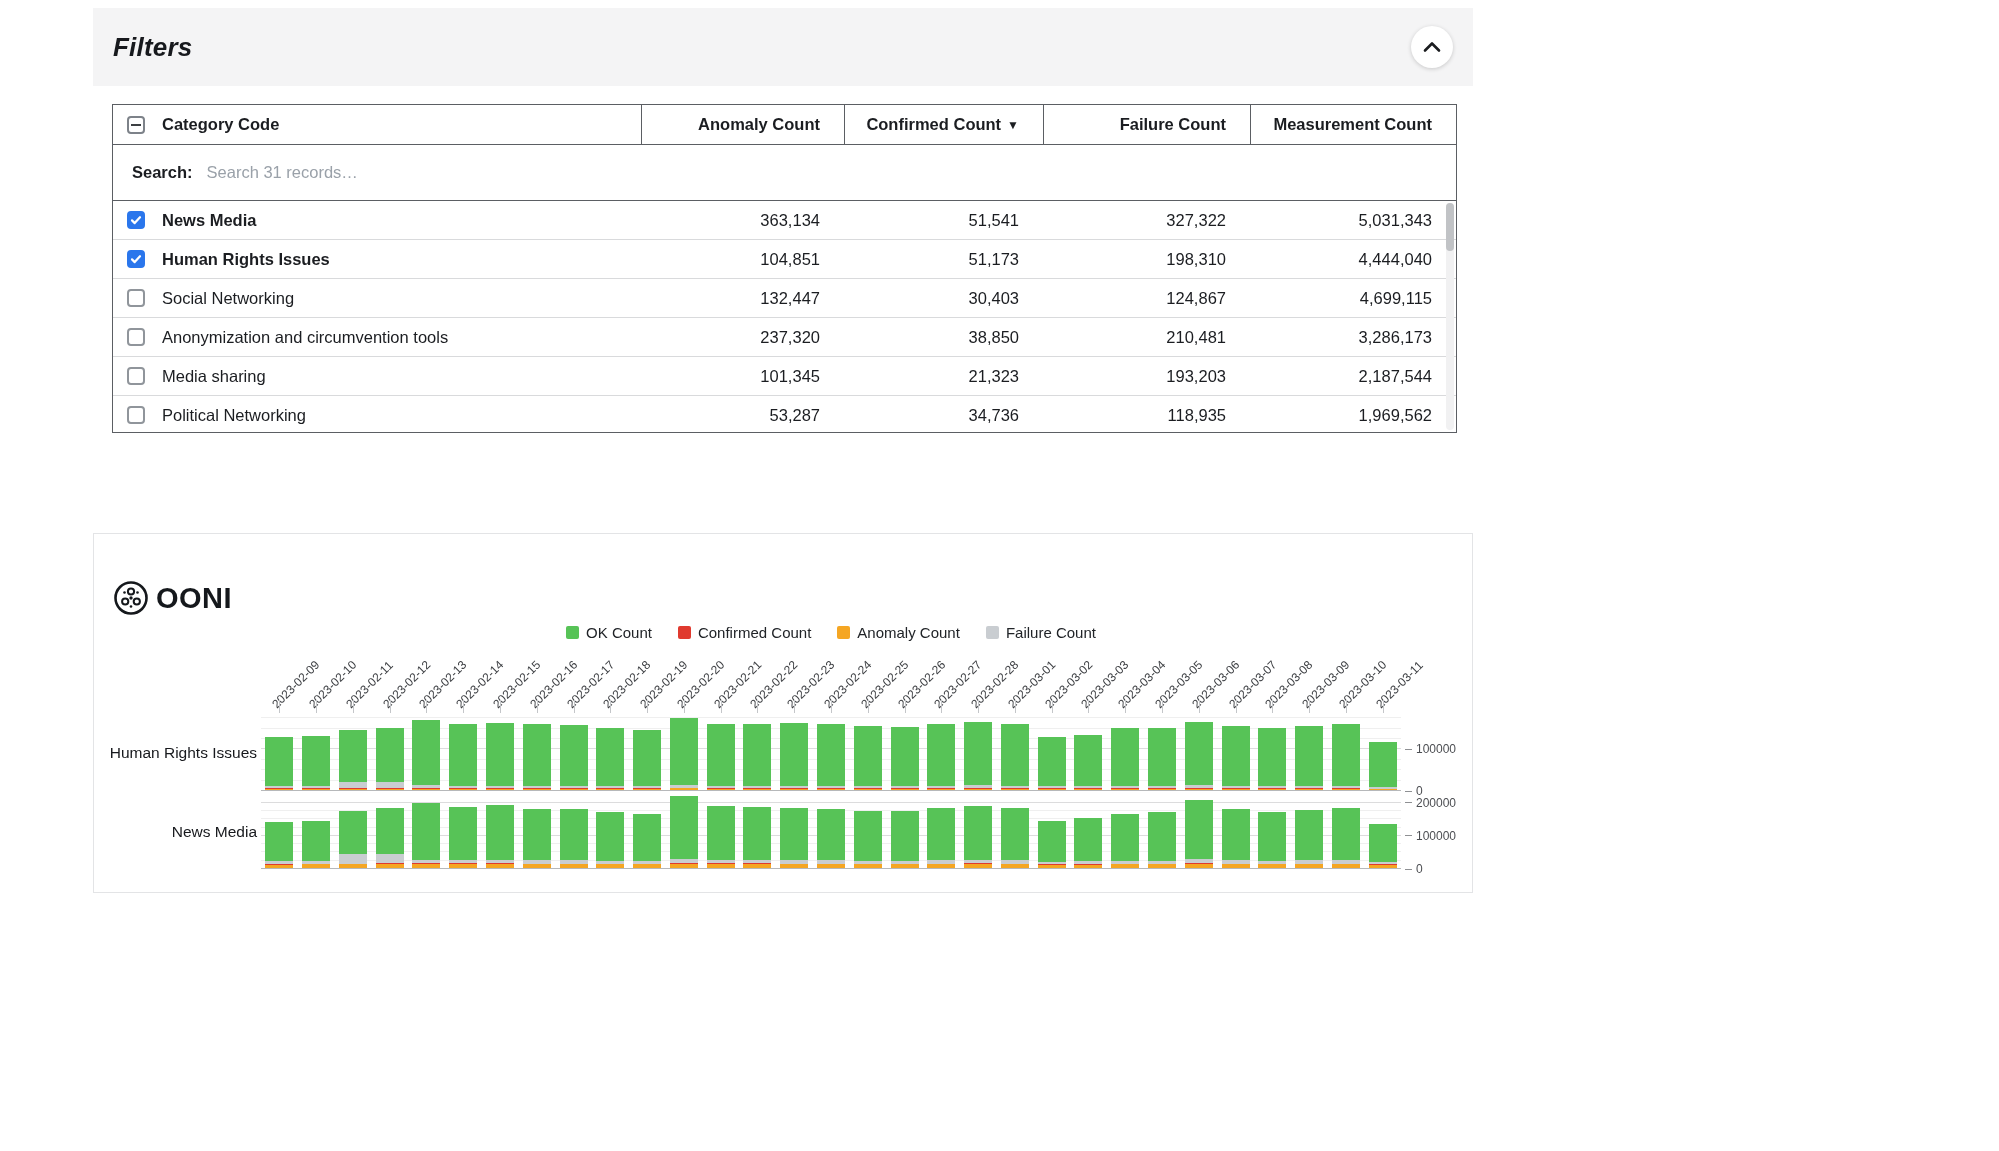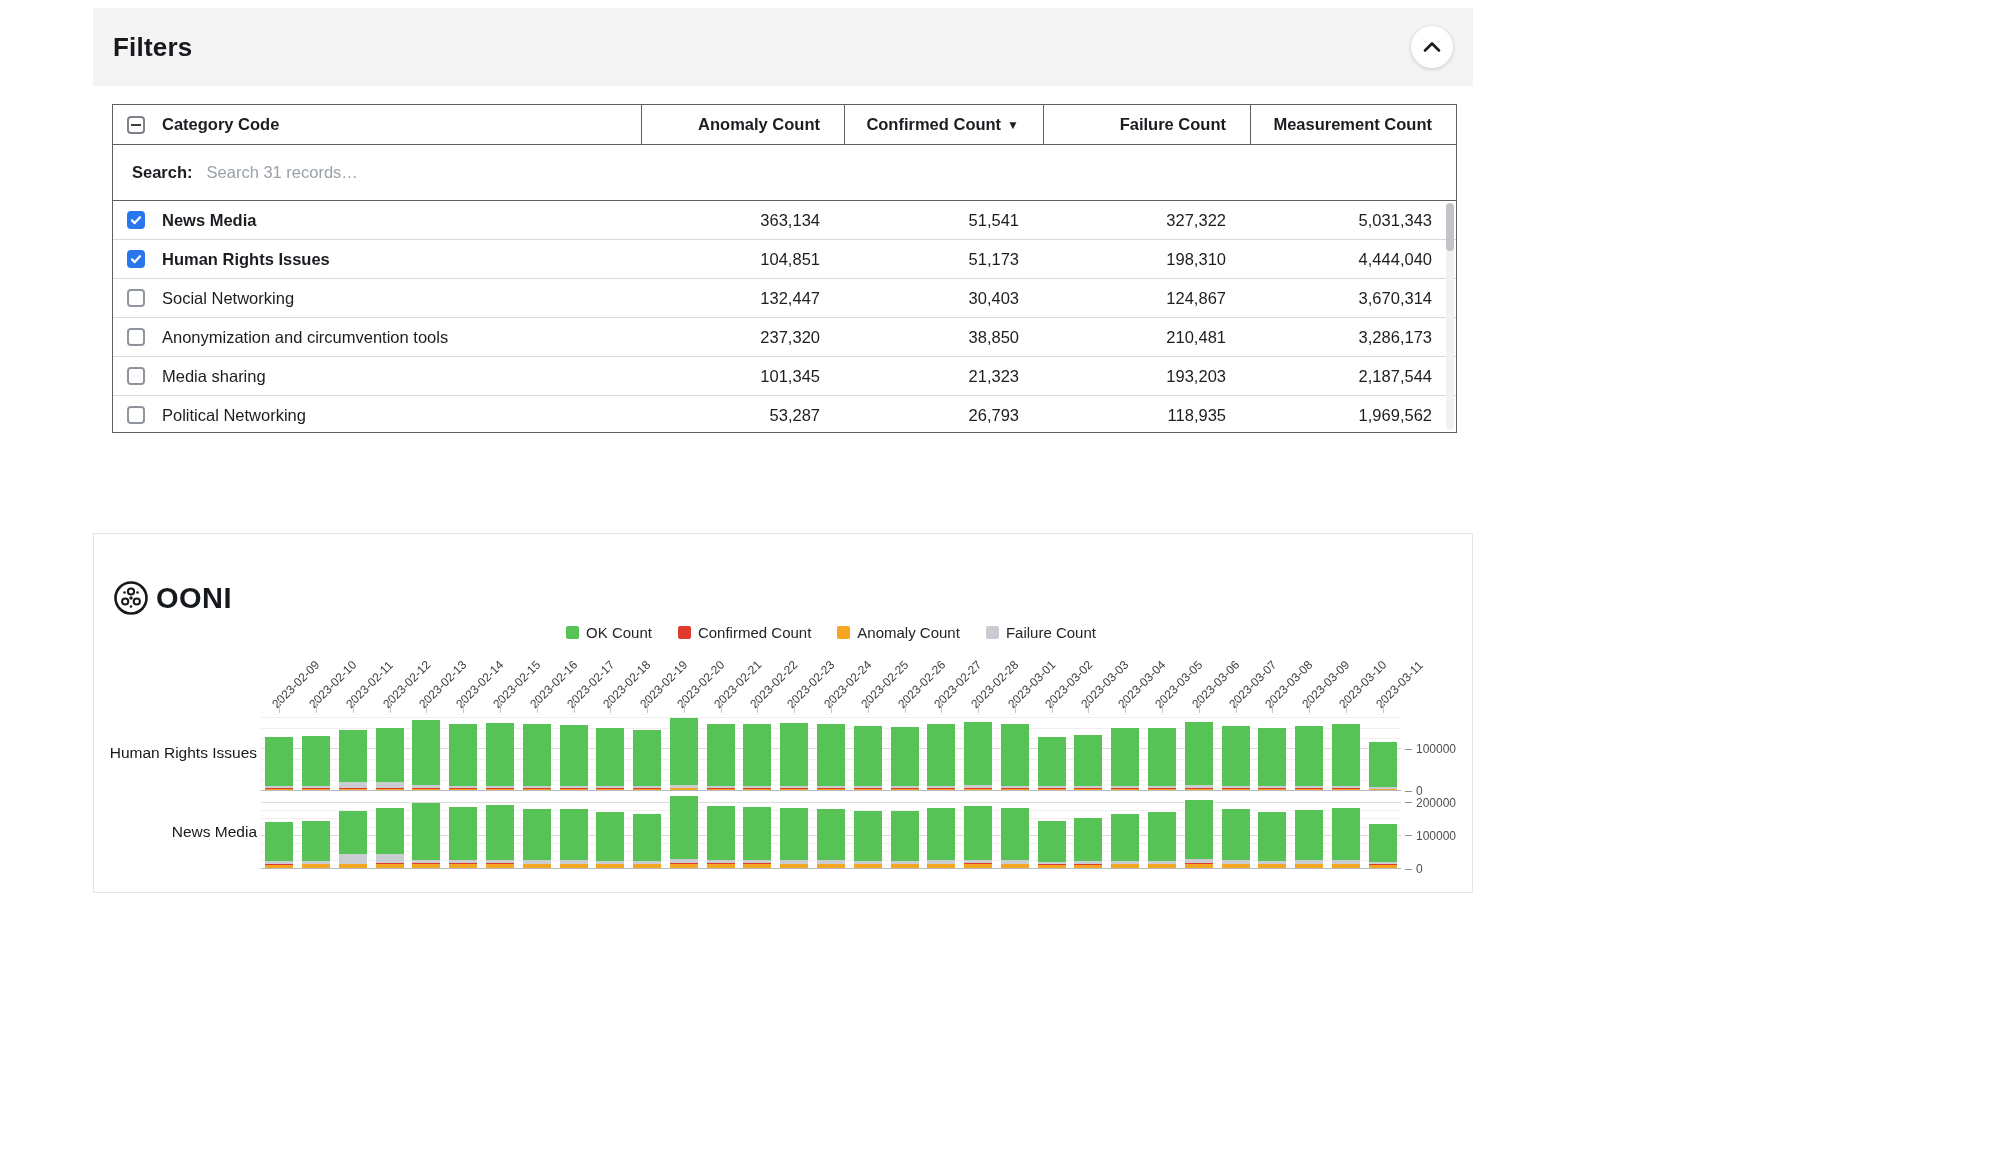--- a/index.html
+++ b/index.html
@@ -8,21 +8,21 @@
   body {
     position:relative; width:1999px; height:1151px; background:#ffffff;
     font-family:"Liberation Sans","DejaVu Sans",sans-serif; color:#1b1d21;
     overflow:hidden;
   }
 
   
   .card-filters { position:absolute; left:93px; top:8px; width:1380px; background:#fff; }
   .filters-header {
     height:78px; background:#f4f4f5; display:flex; align-items:center;
-    justify-content:space-between; padding:0 20px;
+    justify-content:space-between; padding:0 20px;font-style:italic;
   }
   .filters-title { margin:0; font-size:26px; font-weight:700; color:#17191d; letter-spacing:.2px; }
   .collapse-btn {
     width:42px; height:42px; border-radius:50%; border:none; background:#fff;
     display:flex; align-items:center; justify-content:center;
     box-shadow:0 1px 4px rgba(0,0,0,.18); cursor:pointer; padding:0;
   }
   .filters-body { padding:18px 0 16px 19px; }
   .btn-row { display:flex; gap:20px; margin-bottom:21px; }
   .btn {
@@ -156,21 +156,21 @@
               <div class="cell c-num">4,444,040</div>
             </div>
             <div class="trow gridrow">
               <div class="cell c-check">
                 <span class="cb"></span>
               </div>
               <div class="cell c-cat">Social Networking</div>
               <div class="cell c-num">132,447</div>
               <div class="cell c-num">30,403</div>
               <div class="cell c-num">124,867</div>
-              <div class="cell c-num">3,670,314</div>
+              <div class="cell c-num">4,699,115</div>
             </div>
             <div class="trow gridrow">
               <div class="cell c-check">
                 <span class="cb"></span>
               </div>
               <div class="cell c-cat">Anonymization and circumvention tools</div>
               <div class="cell c-num">237,320</div>
               <div class="cell c-num">38,850</div>
               <div class="cell c-num">210,481</div>
               <div class="cell c-num">3,286,173</div>
@@ -184,21 +184,21 @@
               <div class="cell c-num">21,323</div>
               <div class="cell c-num">193,203</div>
               <div class="cell c-num">2,187,544</div>
             </div>
             <div class="trow gridrow">
               <div class="cell c-check">
                 <span class="cb"></span>
               </div>
               <div class="cell c-cat">Political Networking</div>
               <div class="cell c-num">53,287</div>
-              <div class="cell c-num">26,793</div>
+              <div class="cell c-num">34,736</div>
               <div class="cell c-num">118,935</div>
               <div class="cell c-num">1,969,562</div>
             </div>
           </div>
         <div class="sb-track">
           <div class="sb-thumb"></div>
         </div>
       </div>
     </div>
   </div>

